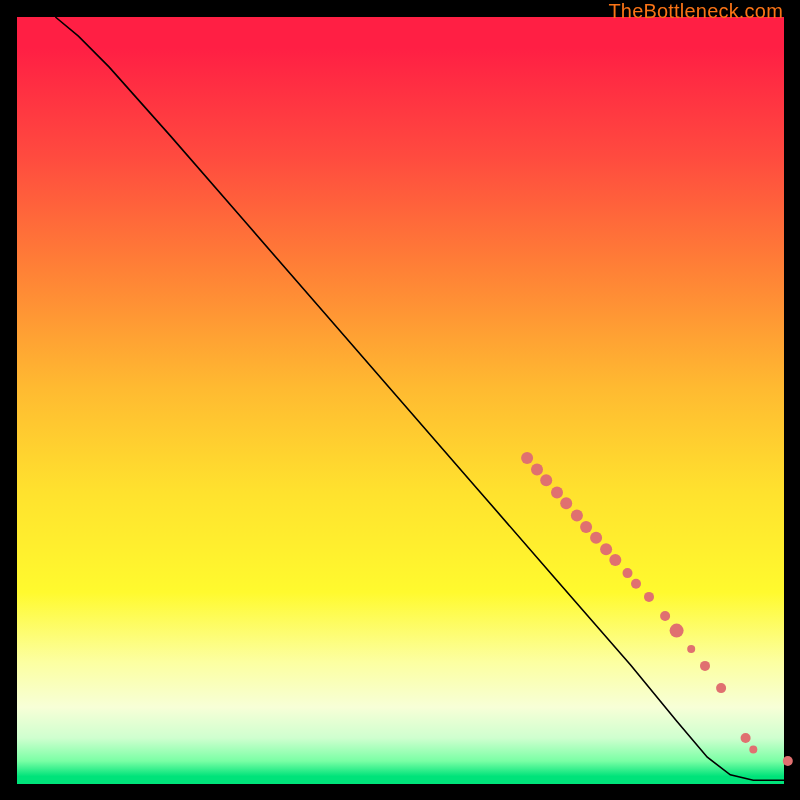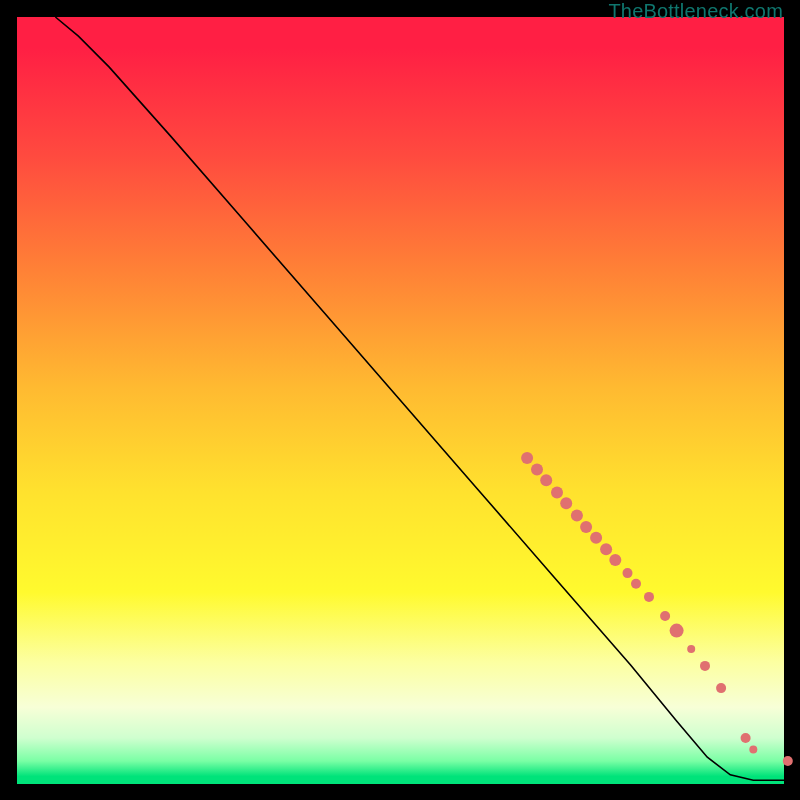--- a/index.html
+++ b/index.html
@@ -36,21 +36,21 @@
       #cfffcf 94%,
       #7affa5 97%,
       #00e37a 99%,
       #00e37a 100%
     );
   }
   .watermark {
     position: absolute;
     top: 0px;
     right: 17px;
-    color: #0f766e;
+    color: #f97316;
     font-size: 20px;
     font-weight: 500;
     letter-spacing: 0.2px;
   }
   svg.curve {
     position: absolute;
     left: 0;
     top: 0;
     width: 767px;
     height: 767px;

